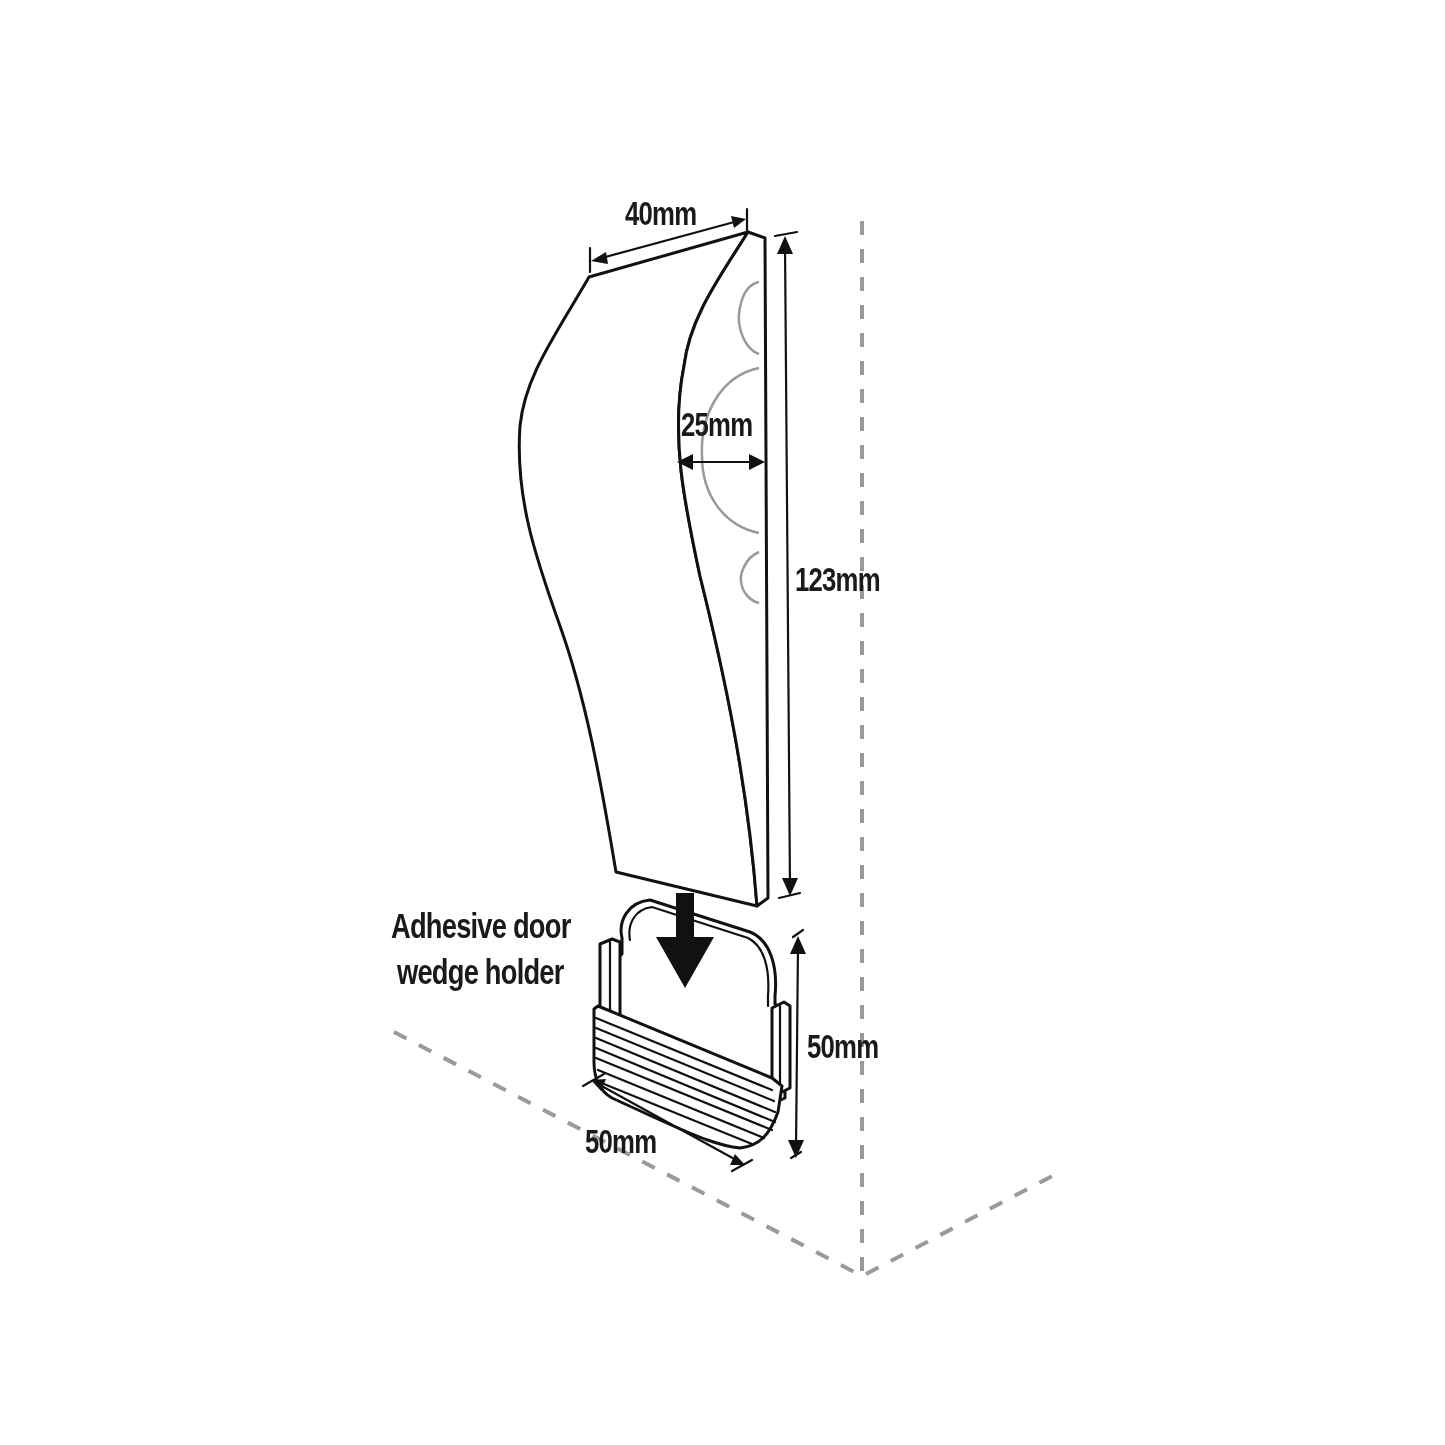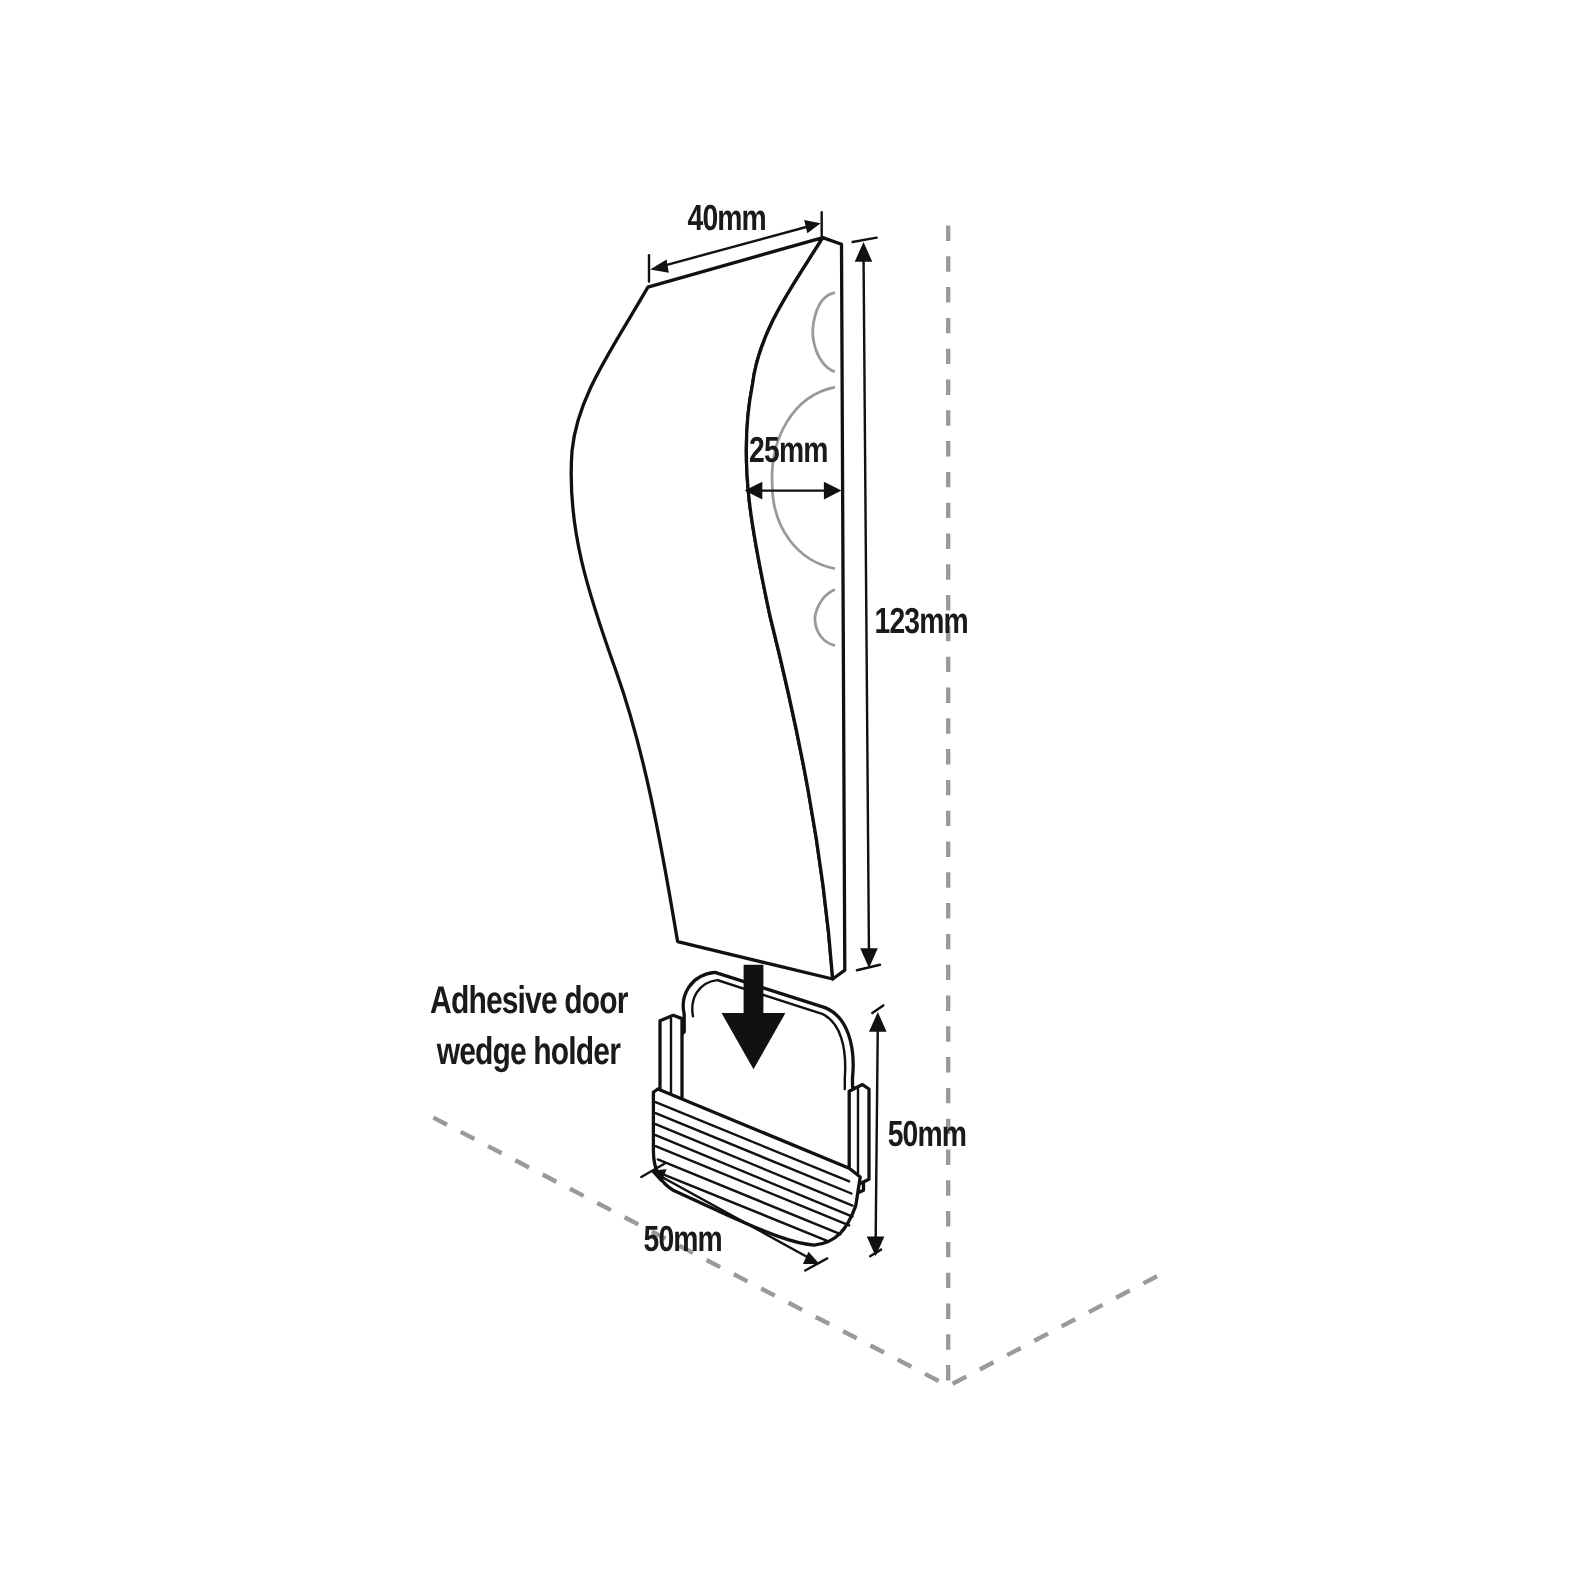--- a/index.html
+++ b/index.html
@@ -1,17 +1,17 @@
 <!DOCTYPE html>
 <html><head>
   <meta charset="utf-8">
   <style>
     html, body { margin: 0; padding: 0; background: #ffffff; }
     body { width: 1445px; height: 1445px; position: relative; overflow: hidden; }
-    .canvas { position: absolute; left: 0; top: 0; width: 1445px; height: 1196px; }
+    .canvas { position: absolute; left: 0; top: 16px; width: 1445px; height: 1196px; }
     .label {
       position: absolute;
       font-family: "Liberation Sans", sans-serif;
       font-weight: bold;
       color: #1a1a1a;
       letter-spacing: -1px;
       white-space: nowrap;
       transform: scaleX(0.78);
       transform-origin: left top;
     }

